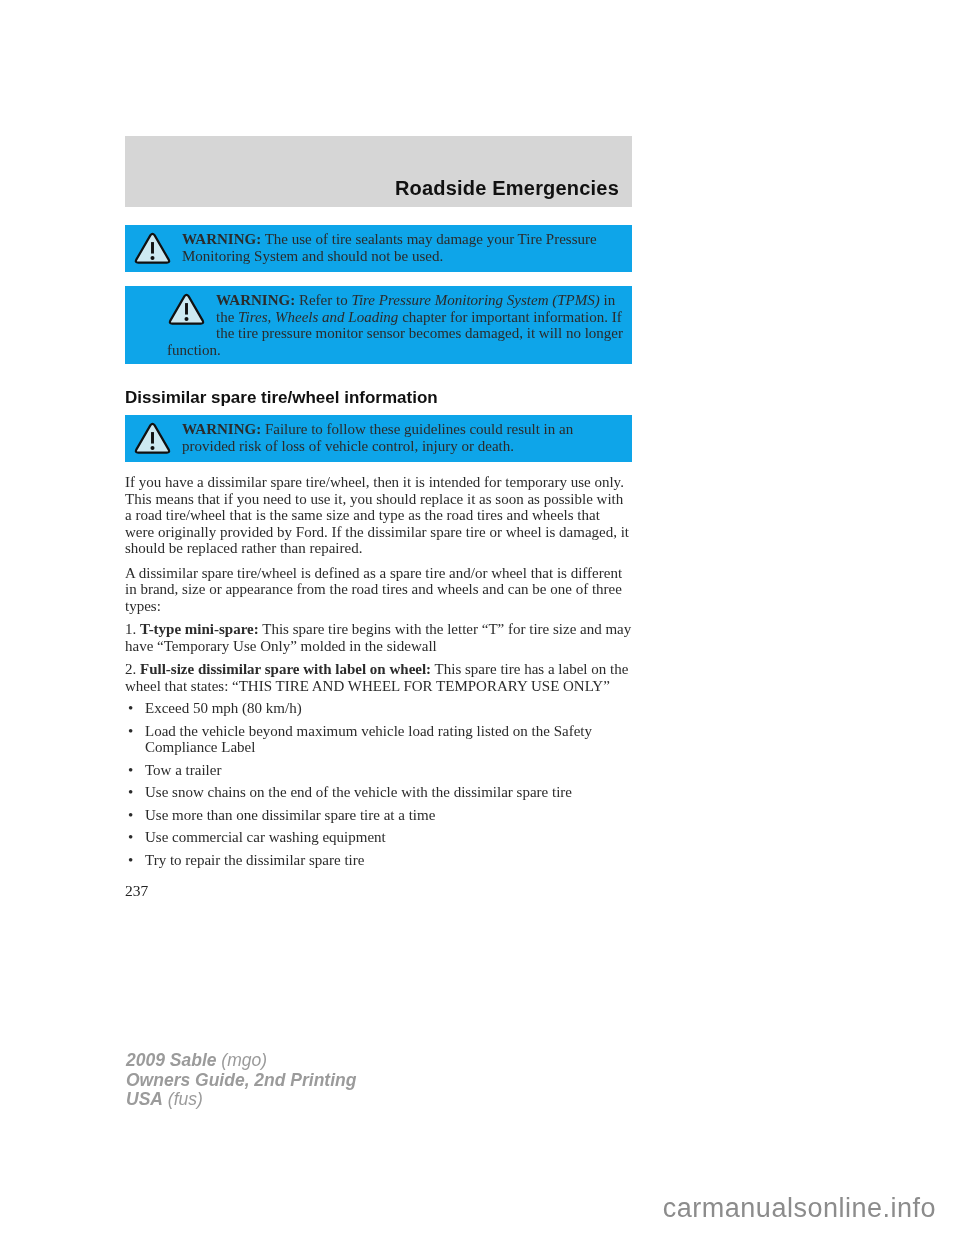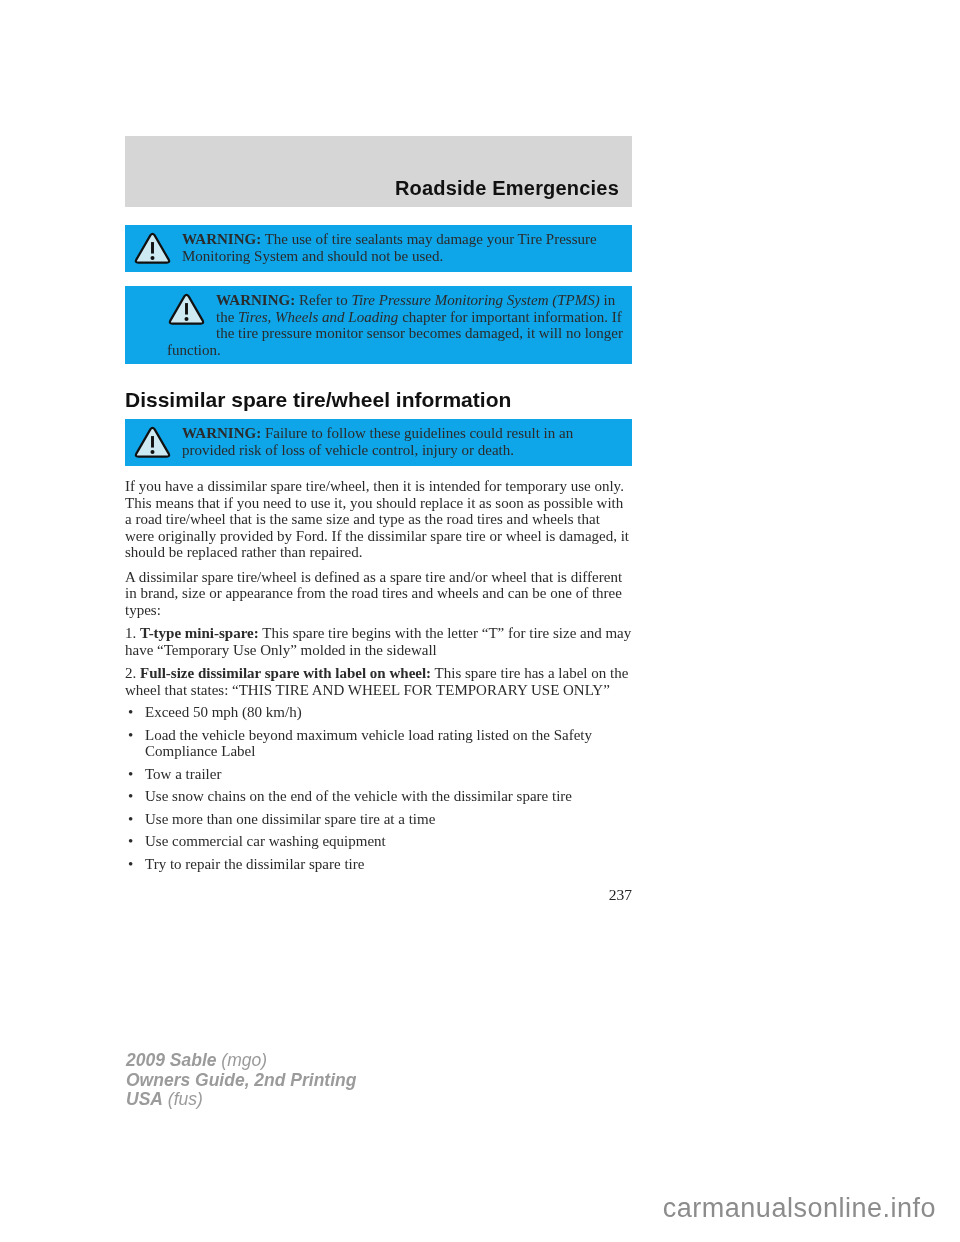--- a/index.html
+++ b/index.html
@@ -49,21 +49,21 @@
     width: 37px;
     height: 33px;
     margin: 1px 11px 1px 1px;
   }
   .warn-label { font-weight: bold; }
   .em { font-style: italic; }
   .section-heading {
     margin-top: 24px;
     font-family: "Liberation Sans", "DejaVu Sans", sans-serif;
     font-weight: bold;
-    font-size: 21px;
+    font-size: 17px;
     color: #111111;
   }
   .para {
     margin-top: 8px;
     font-size: 15px;
     line-height: 16.5px;
   }
   .para-first { margin-top: 12px; }
   .num-item {
     margin-top: 7px;
@@ -82,21 +82,20 @@
     font-size: 15px;
     line-height: 16.5px;
   }
   .bullet-dot {
     flex: 0 0 20px;
     padding-left: 3px;
   }
   .bullet-text { flex: 1; }
   .page-number {
     margin-top: 14px;
-    text-align: right;
     font-size: 15.5px;
     color: #222222;
   }
   .footer {
     position: absolute;
     left: 126px;
     top: 1051px;
     font-family: "Liberation Sans", "DejaVu Sans", sans-serif;
     font-style: italic;
     font-size: 17.5px;

